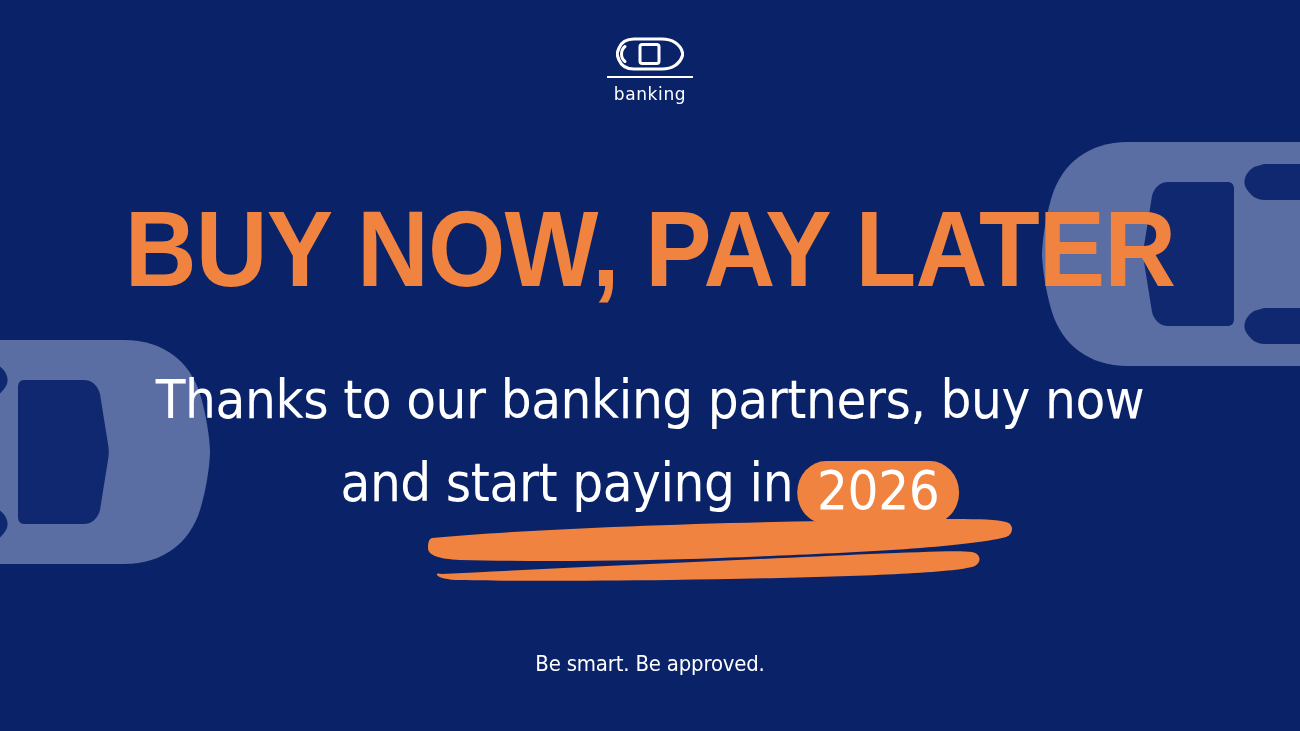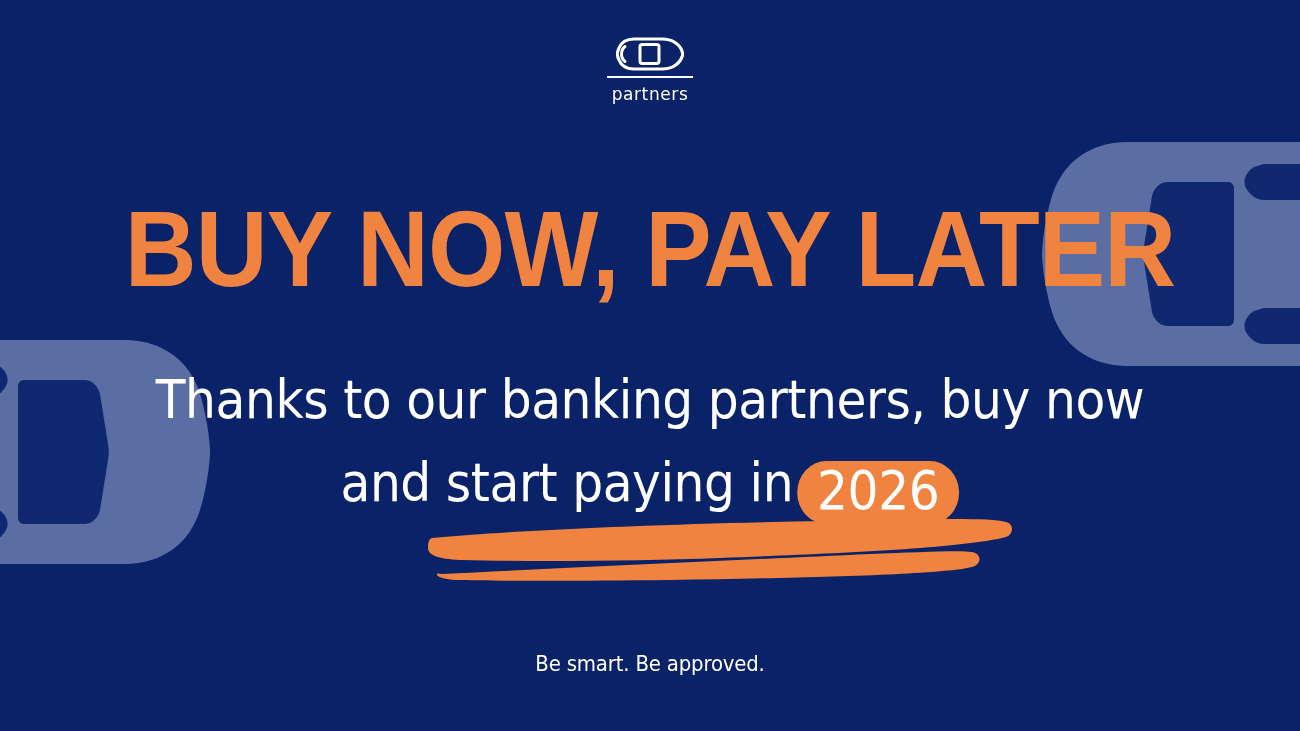--- a/index.html
+++ b/index.html
@@ -174,21 +174,21 @@
 
   <div class="logo-block">
     <svg class="logo-car-icon" viewBox="0 0 68 34">
       <path d="M18 2 C10 2 5 6 3 11 C1.6 14.5 1.2 16 1.2 17 C1.2 18 1.6 19.5 3 23
                C5 28 10 32 18 32 L46 32 C56 32 64 27 66.4 18.8
                C66.8 17.6 66.8 16.4 66.4 15.2 C64 7 56 2 46 2 Z" fill="none" stroke="#ffffff" stroke-width="3.2" stroke-linejoin="round"></path>
       <rect x="24" y="7.5" width="19" height="19" rx="2.2" fill="none" stroke="#ffffff" stroke-width="3"></rect>
       <path d="M9 9.5 C6.5 11.5 5.5 14 5.5 17 C5.5 20 6.5 22.5 9 24.5" fill="none" stroke="#ffffff" stroke-width="3" stroke-linecap="round"></path>
     </svg>
     <div class="logo-rule"></div>
-    <div class="logo-word">partners</div>
+    <div class="logo-word">banking</div>
   </div>
 
   <div class="headline">BUY NOW, PAY LATER</div>
 
   <div class="subhead">
     <span class="subhead-line">Thanks to our banking partners, buy now</span>
     <span class="subhead-line">
       <span>and start paying in</span><span class="year-pill">2026</span>
     </span>
   </div>

